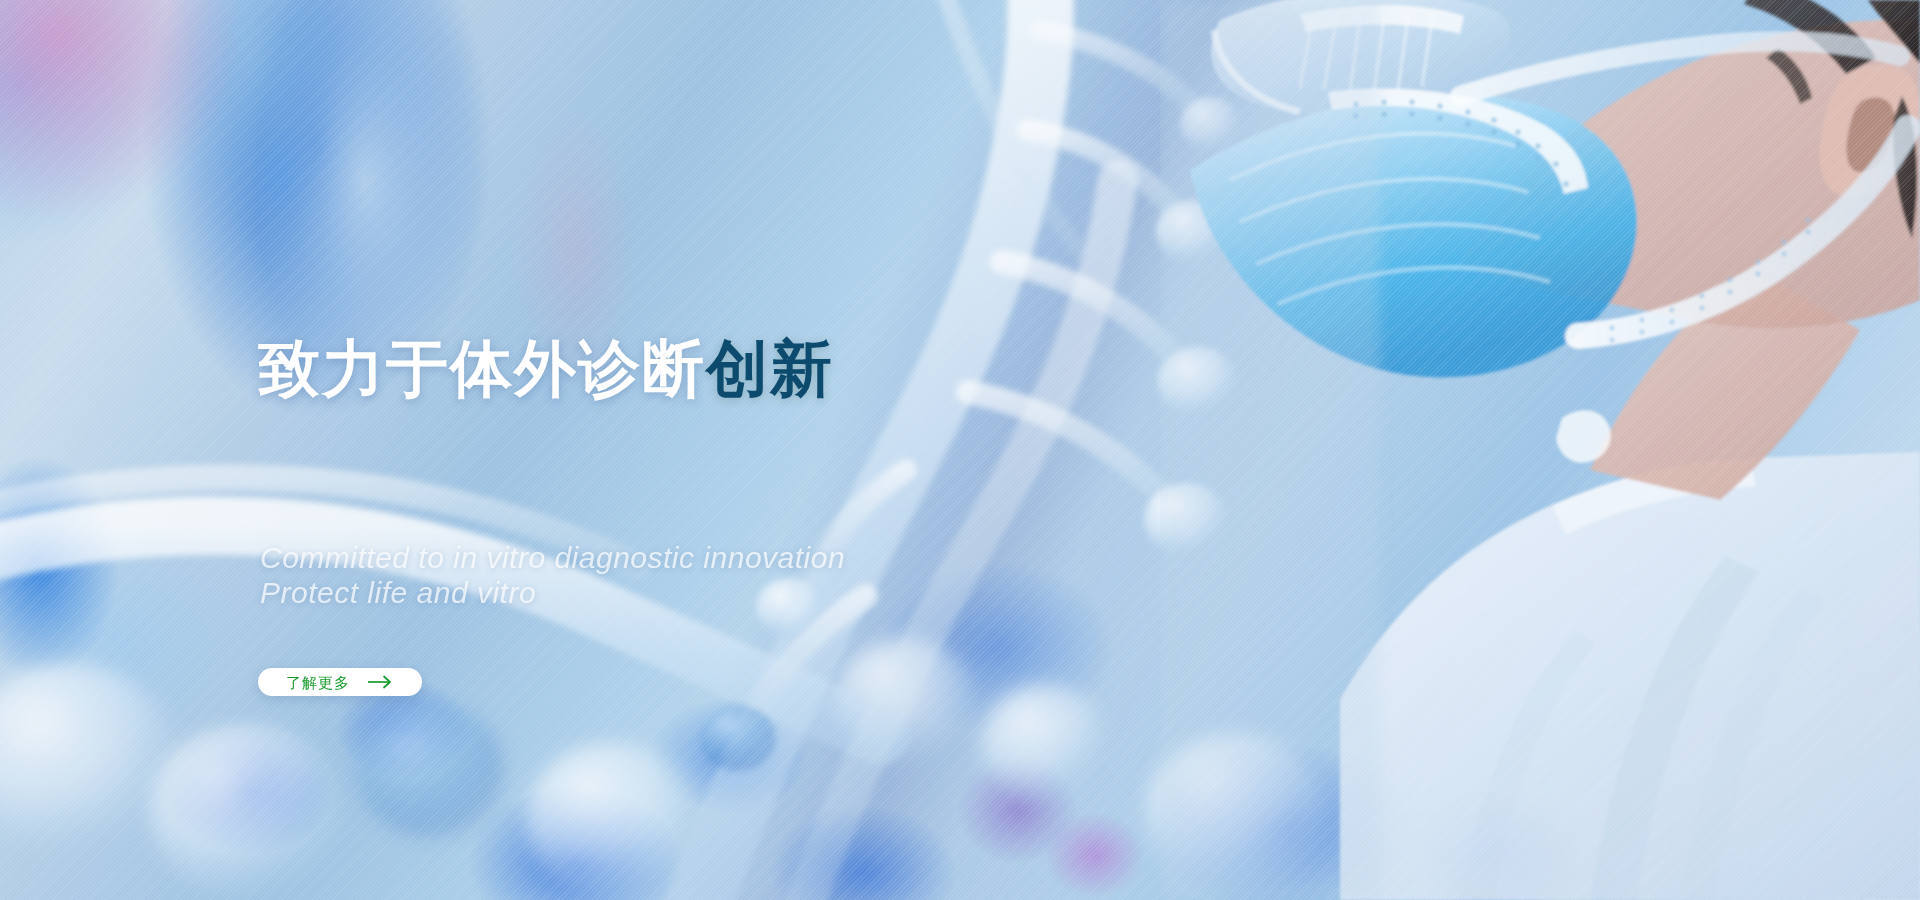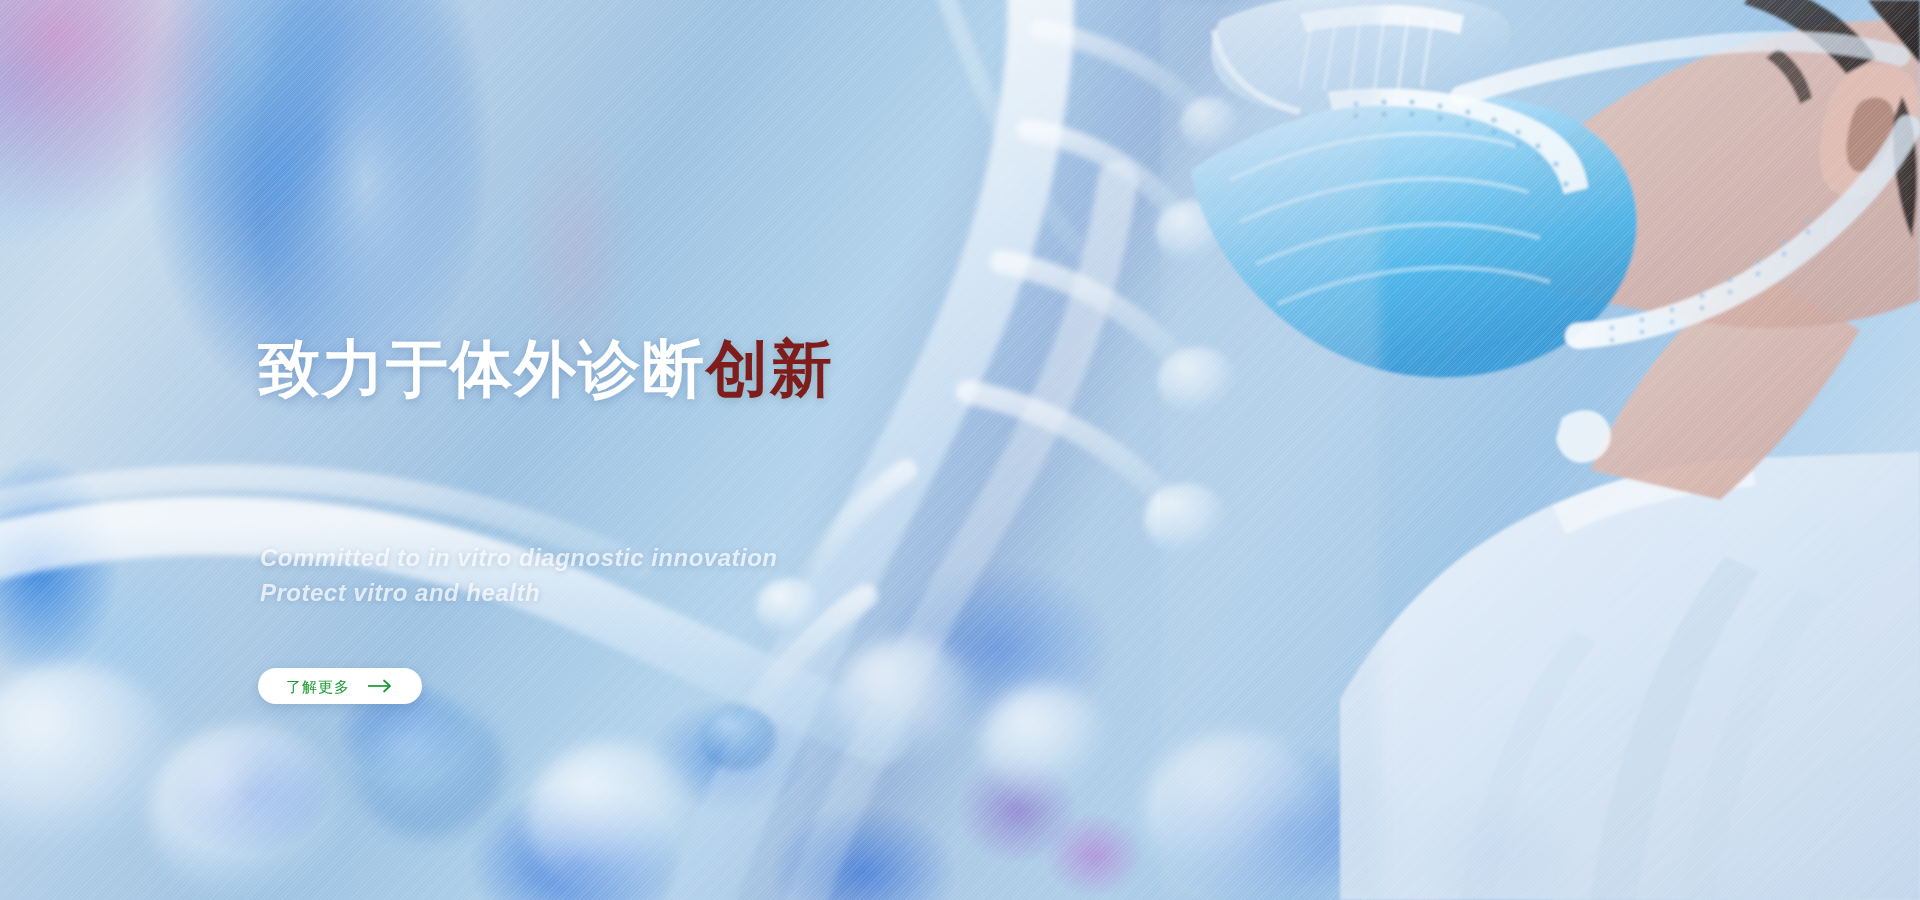--- a/index.html
+++ b/index.html
@@ -109,44 +109,44 @@
     top:328px; left:0;
     font-size:62px;
     font-weight:700;
     line-height:82px;
     letter-spacing:2px;
     color:#ffffff;
     white-space:nowrap;
     text-shadow:0 2px 10px rgba(40,80,140,0.30);
   }
   .headline .hl-line { display:block; }
-  .hl-green { color:#7f1d1d; text-shadow:0 2px 10px rgba(20,70,30,0.22); }
+  .hl-green { color:#0c4a6e; text-shadow:0 2px 10px rgba(20,70,30,0.22); }
 
   .subhead {
     position:absolute;
     top:540px; left:2px;
-    font-size:24px;
-    font-weight:700;
+    font-size:30px;
+    font-weight:400;
     font-style:italic;
     line-height:35px;
     letter-spacing:.5px;
     color:rgba(255,255,255,0.72);
     white-space:nowrap;
     text-shadow:0 1px 6px rgba(40,80,140,0.22);
   }
   .subhead .sub-line { display:block; }
 
   .cta {
     position:absolute;
     top:668px; left:0;
     display:flex;
     align-items:center;
     justify-content:center;
     gap:18px;
-    width:164px; height:36px;
+    width:164px; height:28px;
     background:#ffffff;
     border:none;
     border-radius:23px;
     cursor:pointer;
     box-shadow:0 3px 12px rgba(30,70,130,0.18);
   }
   .cta-label {
     font-size:15px;
     font-weight:400;
     letter-spacing:1px;
@@ -418,21 +418,21 @@
   <div class="scanlines"></div>
 
   <div class="content">
 
     <h1 class="headline">
       <span class="hl-line"><span>致力于体外诊断</span><span class="hl-green">创新</span></span>
     </h1>
 
     <p class="subhead">
       <span class="sub-line">Committed to in vitro diagnostic innovation</span>
-      <span class="sub-line">Protect vitro and health</span>
+      <span class="sub-line">Protect life and vitro</span>
     </p>
 
     <button class="cta">
       <span class="cta-label">了解更多</span>
       <span class="cta-arrow">
         <svg width="26" height="14" viewBox="0 0 26 14" aria-hidden="true">
           <line x1="0" y1="7" x2="22" y2="7" stroke="currentColor" stroke-width="1.7"></line>
           <polyline points="16,1.5 22,7 16,12.5" fill="none" stroke="currentColor" stroke-width="1.7" stroke-linecap="round" stroke-linejoin="round"></polyline>
         </svg>
       </span>

